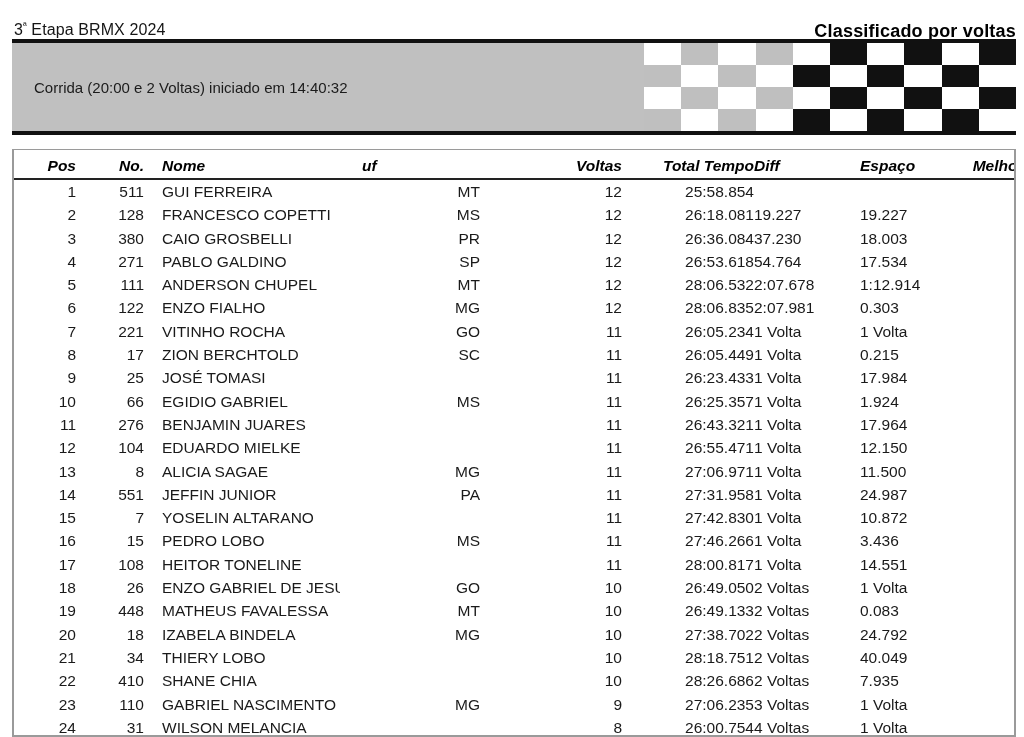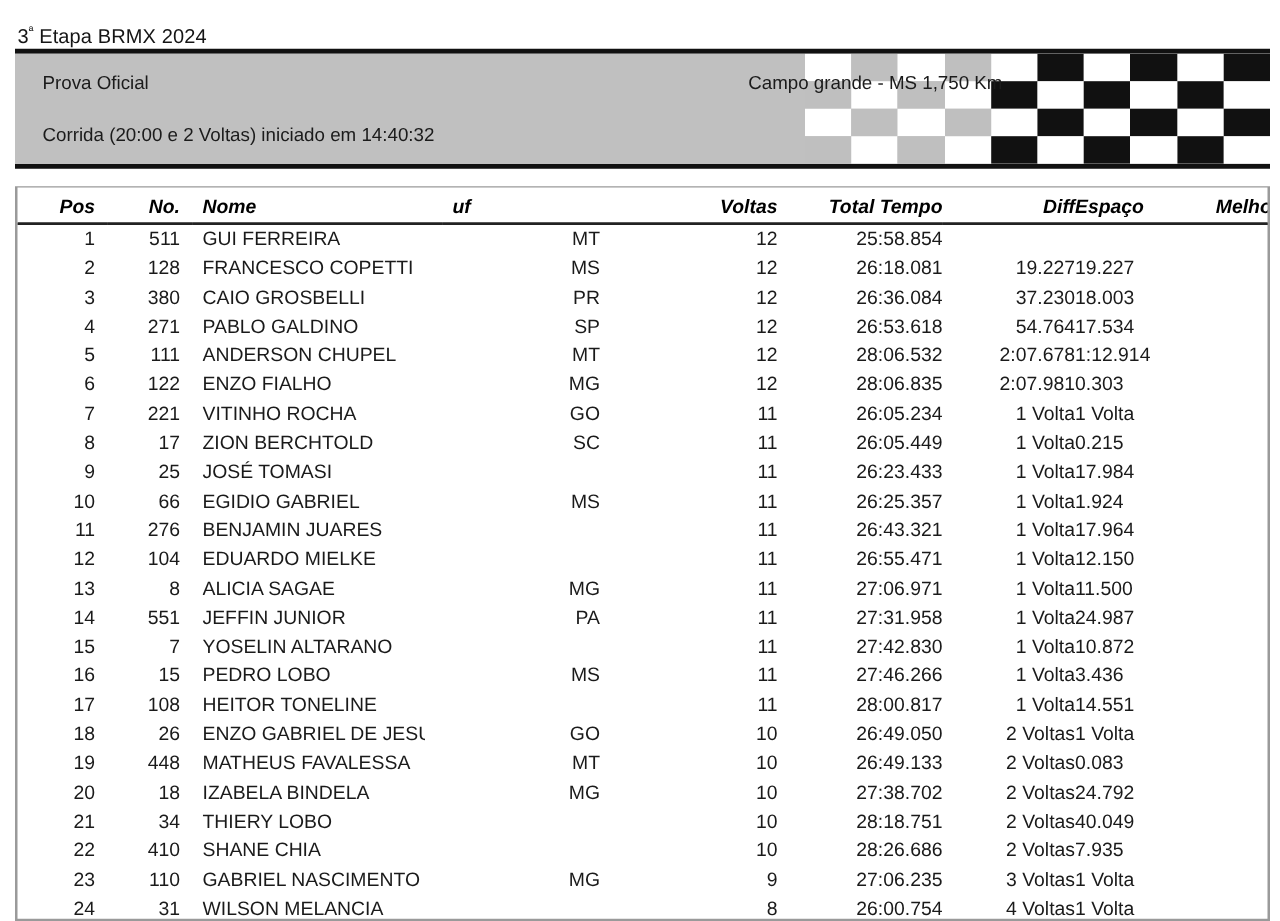--- a/index.html
+++ b/index.html
@@ -150,21 +150,21 @@
     overflow: hidden;
   }
 
   
   .c-pos    { width: 62px;  text-align: right; padding-right: 10px !important; }
   .c-no     { width: 58px;  text-align: right; padding-right: 10px !important; }
   .c-nome   { width: 192px; text-align: left;  padding-left: 8px !important; }
   .c-uf     { width: 118px; text-align: right;  padding-left: 8px !important; }
   .c-voltas { width: 142px; text-align: right; padding-right: 14px !important; }
   .c-total  { width: 118px; text-align: right; }
-  .c-diff   { width: 106px; text-align: right; }
+  .c-diff   { width: 106px; text-align: left; }
   .c-espaco { width: 84px;  text-align: left; }
   .c-melhor { width: 134px; text-align: right; }
 
   th.c-nome, th.c-uf { text-align: left; }
   th.c-pos, th.c-no { text-align: right; }
 
   .nome-cell {
     display: block;
     width: 178px;
     overflow: hidden;
@@ -172,20 +172,21 @@
     white-space: nowrap;
   }
 </style>
 </head>
 <body>
 
 <div class="page">
 
   <div class="title-bar">
     <div class="title-left"><span>3</span><sup>ª</sup><span> Etapa BRMX 2024</span></div>
+    <div class="title-right">Classificado por voltas</div>
   </div>
 
   <div class="info-wrap">
     <div class="info-band">
       <div class="checkers" id="checkers">
           <i style="background: rgb(255, 255, 255);"></i>
           <i style="background: rgb(191, 191, 191);"></i>
           <i style="background: rgb(255, 255, 255);"></i>
           <i style="background: rgb(191, 191, 191);"></i>
           <i style="background: rgb(255, 255, 255);"></i>
@@ -219,24 +220,20 @@
           <i style="background: rgb(191, 191, 191);"></i>
           <i style="background: rgb(255, 255, 255);"></i>
           <i style="background: rgb(17, 17, 17);"></i>
           <i style="background: rgb(255, 255, 255);"></i>
           <i style="background: rgb(17, 17, 17);"></i>
           <i style="background: rgb(255, 255, 255);"></i>
           <i style="background: rgb(17, 17, 17);"></i>
           <i style="background: rgb(255, 255, 255);"></i>
         </div>
       <div class="info-rows">
-        <div class="info-row">
-          <span class="info-label">Prova Oficial</span>
-          <span class="info-value">Campo grande - MS 1,750 Km</span>
-        </div>
         <div class="info-row full">
           <span class="info-label">Corrida (20:00 e 2 Voltas) iniciado em 14:40:32</span>
         </div>
       </div>
     </div>
   </div>
 
   <div class="table-wrap">
     <table class="results">
       <thead>

